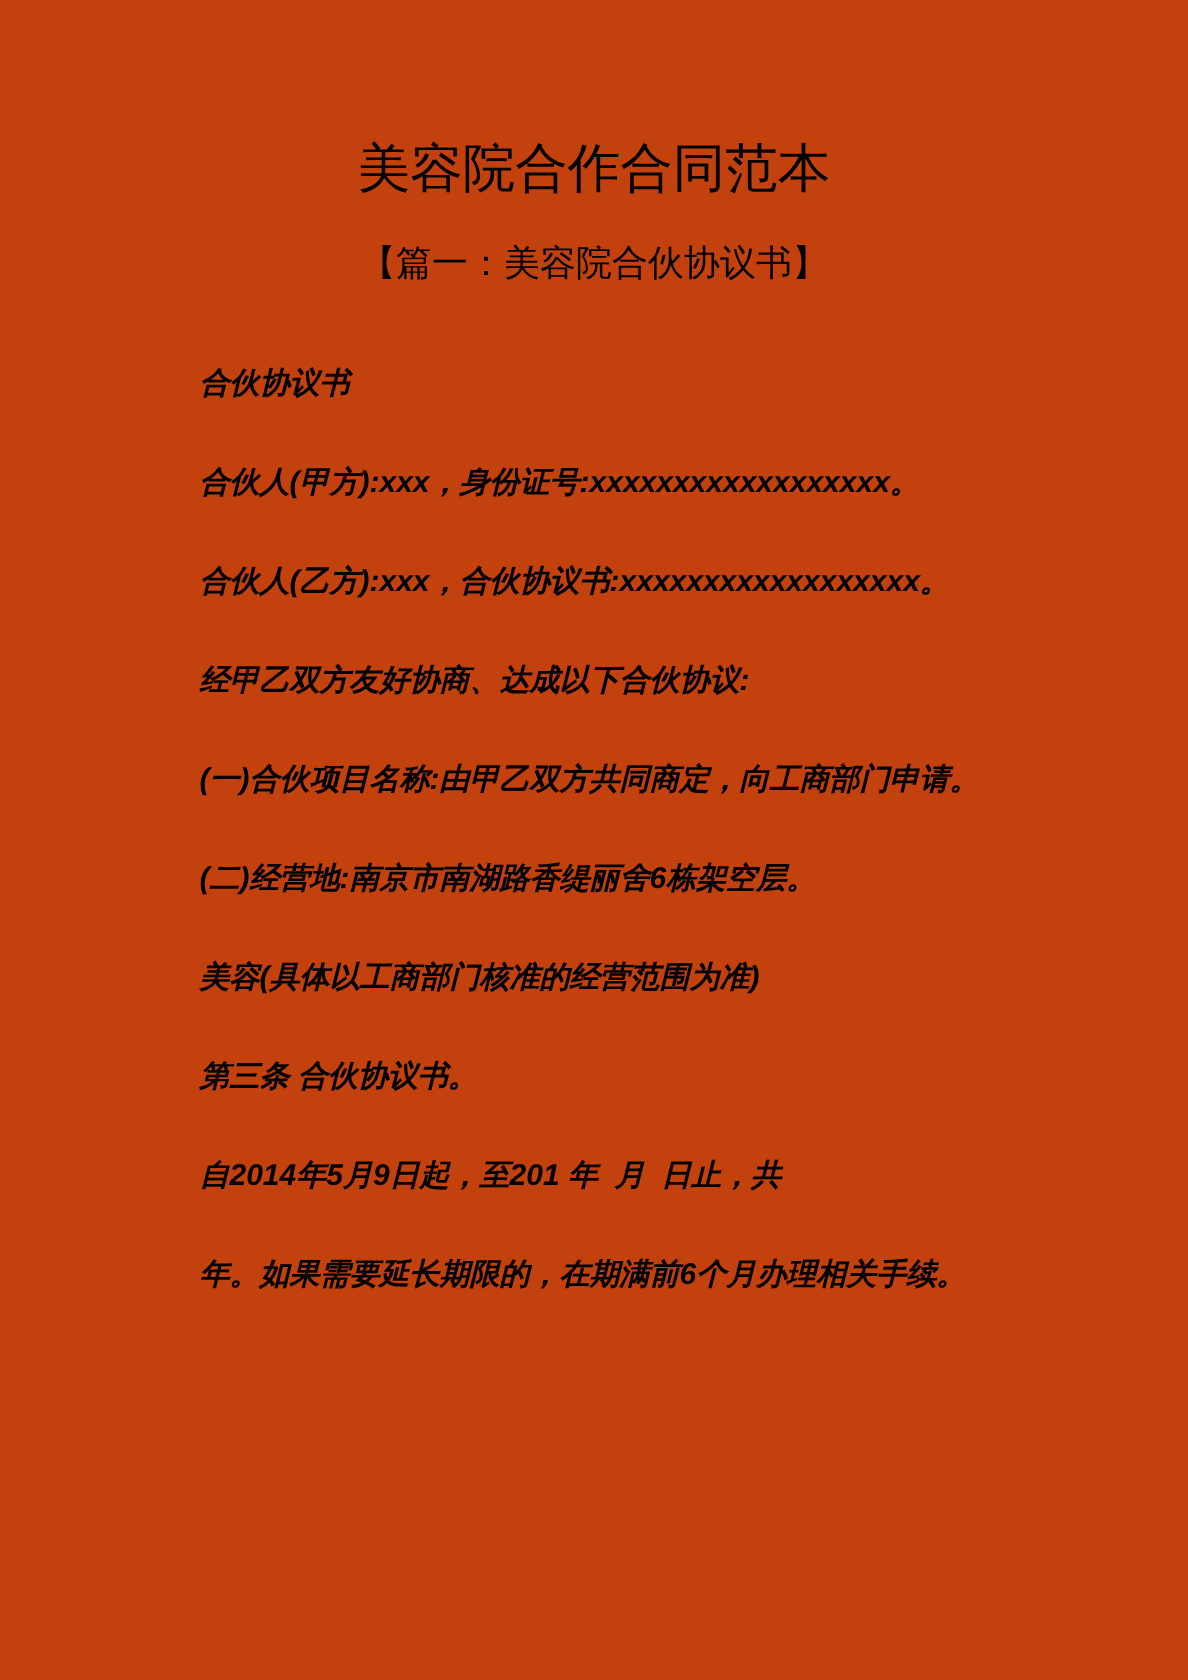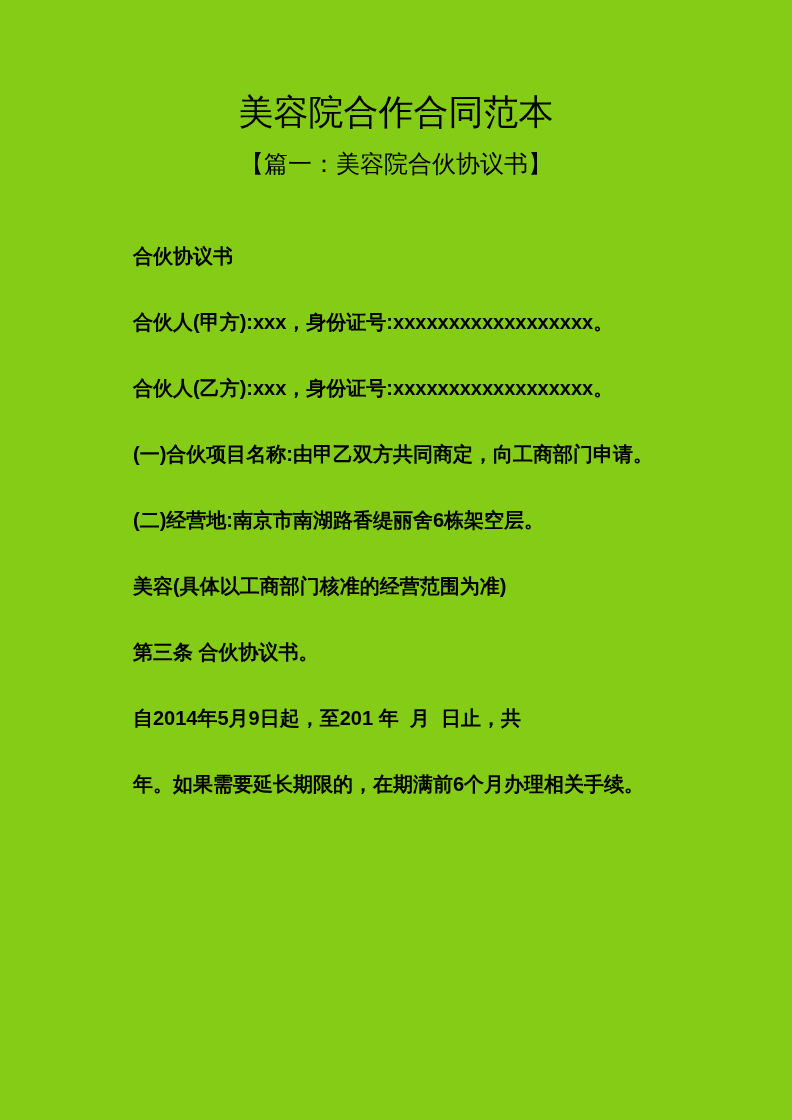--- a/index.html
+++ b/index.html
@@ -1,39 +1,39 @@
 <!DOCTYPE html>
 <html lang="zh"><head>
 <meta charset="utf-8">
 <style>
   html, body { margin: 0; padding: 0; }
   .page {
     position: relative;
     width: 792px;
     height: 1120px;
-    background: #84cc16;
+    background: #c2410c;
     overflow: hidden;
   }
   .doc-title {
     position: absolute;
     left: 0;
     top: 90px;
     width: 100%;
     text-align: center;
     font-family: "Liberation Serif", "DejaVu Serif", serif;
     font-weight: 400;
     font-size: 35px;
     line-height: 46px;
     color: #000000;
     white-space: pre;
   }
   .doc-subtitle {
     position: absolute;
     left: 0;
-    top: 148px;
+    top: 160px;
     width: 100%;
     text-align: center;
     font-family: "Liberation Serif", "DejaVu Serif", serif;
     font-weight: 400;
     font-size: 24px;
     line-height: 32px;
     color: #000000;
     white-space: pre;
   }
   .doc-body {
@@ -43,36 +43,38 @@
     width: 660px;
   }
   .doc-line {
     font-family: "Liberation Sans", "DejaVu Sans", sans-serif;
     font-weight: 700;
     font-size: 20px;
     line-height: 26px;
     color: #000000;
     white-space: pre;
     margin: 0 0 40px 47px;
+    font-style: italic;
   }
   
   .doc-line:nth-child(11) { margin-bottom: 43px; }
   
   .doc-line:nth-child(12) { margin-left: 0; }
 </style>
 </head>
 <body>
 
 <div class="page">
   <div class="doc-title">美容院合作合同范本</div>
   <div class="doc-subtitle">【篇一：美容院合伙协议书】</div>
   <div class="doc-body">
       <div class="doc-line">合伙协议书</div>
       <div class="doc-line">合伙人(甲方):xxx，身份证号:xxxxxxxxxxxxxxxxxx。</div>
-      <div class="doc-line">合伙人(乙方):xxx，身份证号:xxxxxxxxxxxxxxxxxx。</div>
+      <div class="doc-line">合伙人(乙方):xxx，合伙协议书:xxxxxxxxxxxxxxxxxx。</div>
+      <div class="doc-line">经甲乙双方友好协商、达成以下合伙协议:</div>
       <div class="doc-line">(一)合伙项目名称:由甲乙双方共同商定，向工商部门申请。</div>
       <div class="doc-line">(二)经营地:南京市南湖路香缇丽舍6栋架空层。</div>
       <div class="doc-line">美容(具体以工商部门核准的经营范围为准)</div>
       <div class="doc-line">第三条 合伙协议书。</div>
       <div class="doc-line">自2014年5月9日起，至201 年  月  日止，共</div>
       <div class="doc-line">年。如果需要延长期限的，在期满前6个月办理相关手续。</div>
     </div>
 </div>
 
 </body></html>

